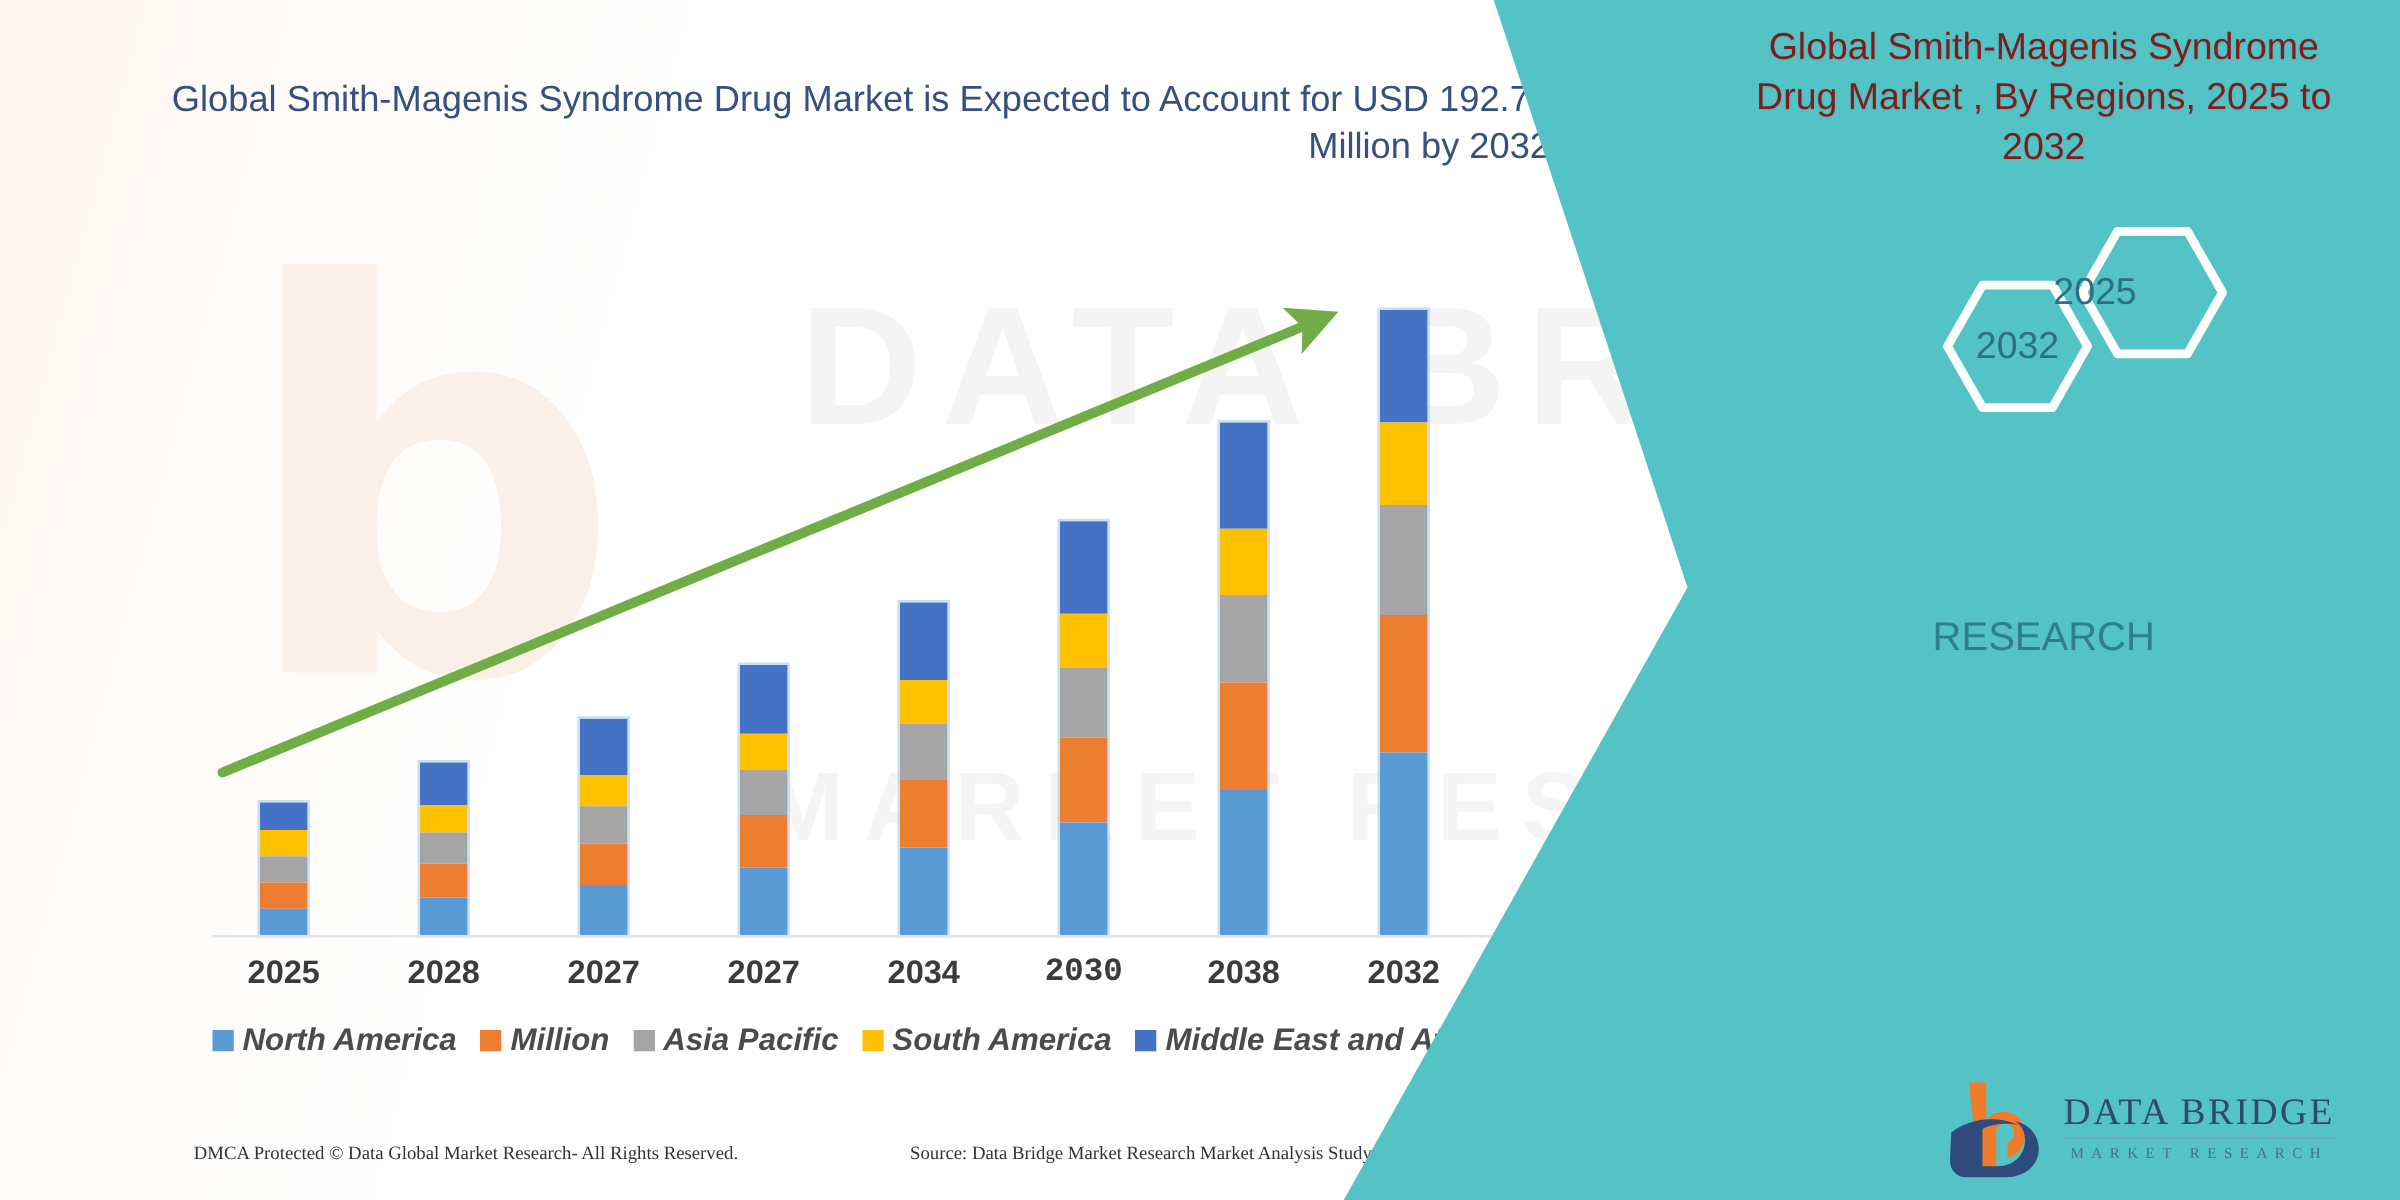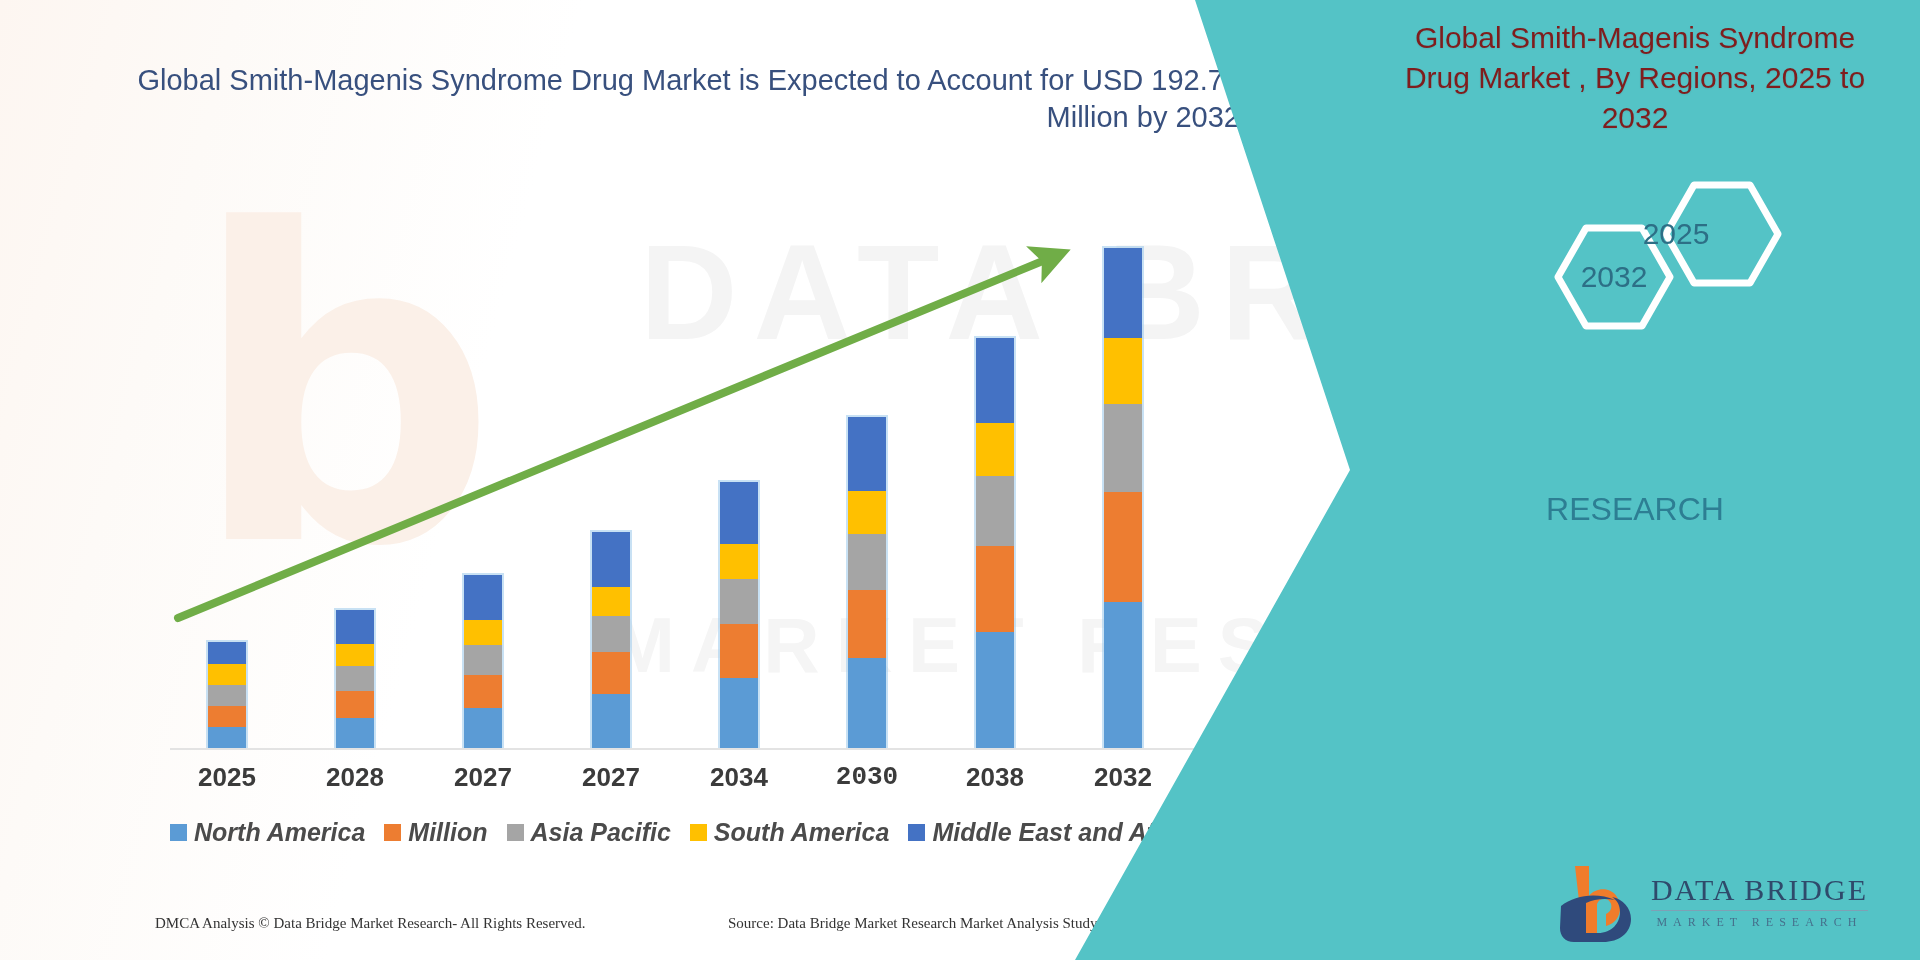--- a/index.html
+++ b/index.html
@@ -264,21 +264,21 @@
       <div class="legend-item">
         <span class="legend-swatch" style="background: rgb(255, 192, 0);"></span>
         <span>South America</span>
       </div>
       <div class="legend-item">
         <span class="legend-swatch" style="background: rgb(68, 114, 196);"></span>
         <span>Middle East and Africa</span>
       </div>
     </div>
 
-  <div id="footer-dmca">DMCA Analysis © Data Bridge Market Research- All Rights Reserved.</div>
+  <div id="footer-dmca">DMCA Protected © Data Global Market Research- All Rights Reserved.</div>
   <div id="footer-source">Source: Data Bridge Market Research Market Analysis Study 2025</div>
 </div>
 
 <div id="right-panel">
   <div id="right-panel-inner">
 
     <div id="right-title">Global Smith-Magenis Syndrome Drug Market , By Regions, 2025 to 2032</div>
 
     <div id="hexes">
       <svg width="280" height="185" viewBox="0 0 280 185">

